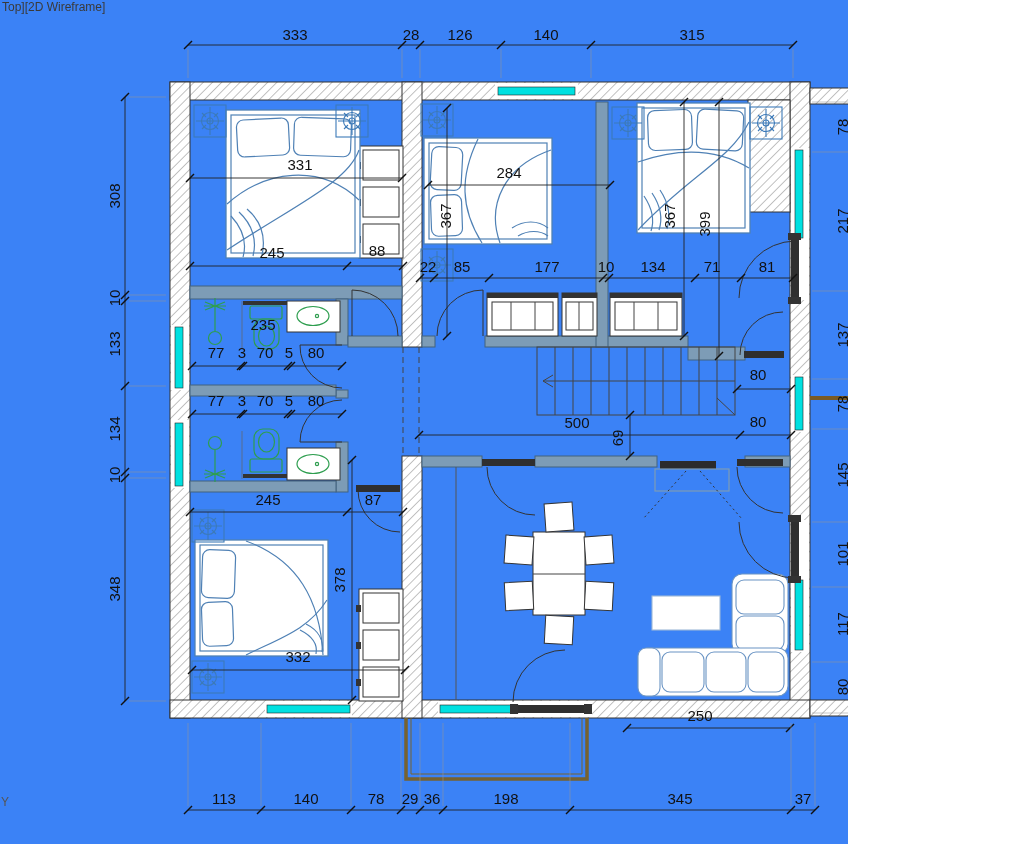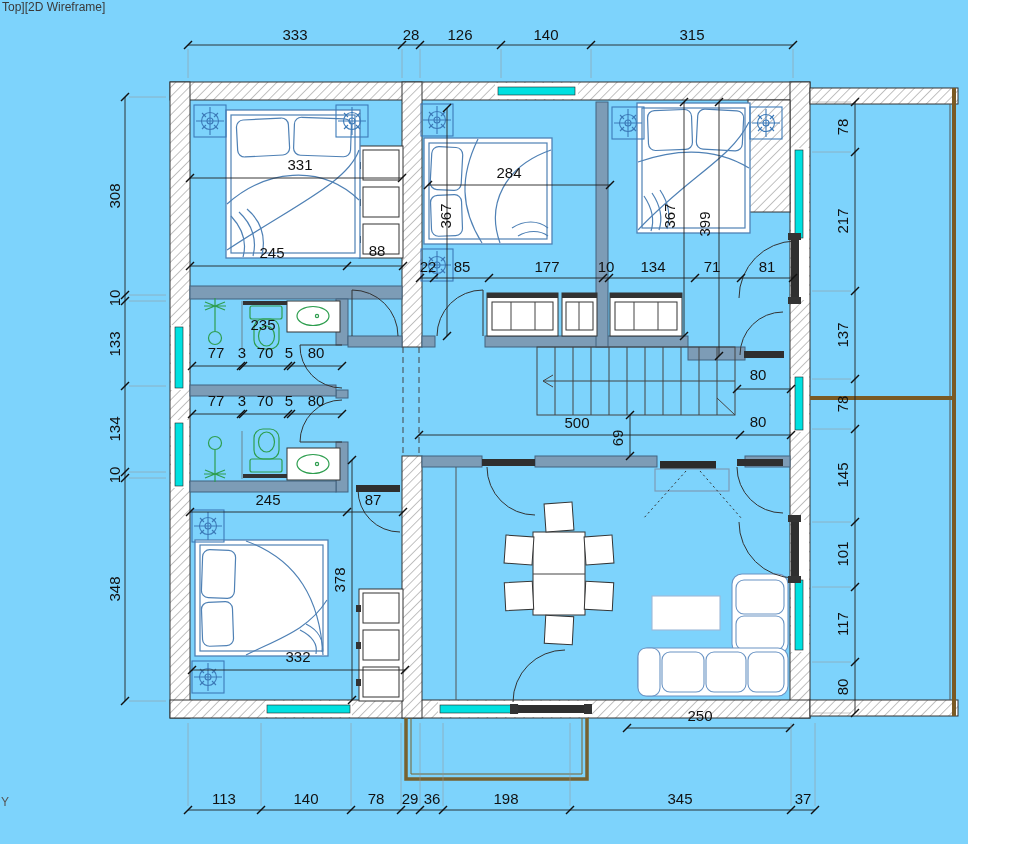--- a/index.html
+++ b/index.html
@@ -1,21 +1,21 @@
 <!DOCTYPE html>
 <html style="--accent_cyan: #00e0e0; --wall_blue: #7d9cb6; --wall_blue_dark: #43637f; --furniture_blue: #4f81b5; --fixture_green: #2e9e4f; --wood_brown: #77622f; --dim_text: #111111;"><head>
 <meta charset="utf-8">
 <style>
   :root{
     --accent_cyan:#00e0e0; --wall_blue:#7d9cb6; --wall_blue_dark:#43637f;
     --furniture_blue:#4f81b5; --fixture_green:#2e9e4f; --wood_brown:#77622f;
     --dim_text:#111111; --hatch_line:#666666;
   }
   html,body{margin:0;padding:0;background:#ffffff;}
-  #stage{position:relative;width:968px;height:844px;background:#7dd3fc;overflow:hidden;
+  #stage{position:relative;width:848px;height:844px;background:#3b82f6;overflow:hidden;
          font-family:"Liberation Sans",sans-serif;}
   svg{display:block}
   .wallh{fill:url(#hatch);stroke:#333;stroke-width:1}
   .gap{fill:#fff;stroke:none}
   .win{fill:var(--accent_cyan);stroke:#222;stroke-width:.6}
   .iw{fill:var(--wall_blue);stroke:var(--wall_blue_dark);stroke-width:1}
   .thin{stroke:#444;stroke-width:1;fill:none}
   .furn{stroke:#333;fill:#fff;stroke-width:1}
   .bedln{stroke:var(--furniture_blue);fill:none;stroke-width:1.2}
   .bedfill{stroke:var(--furniture_blue);fill:#fff;stroke-width:1.3}

